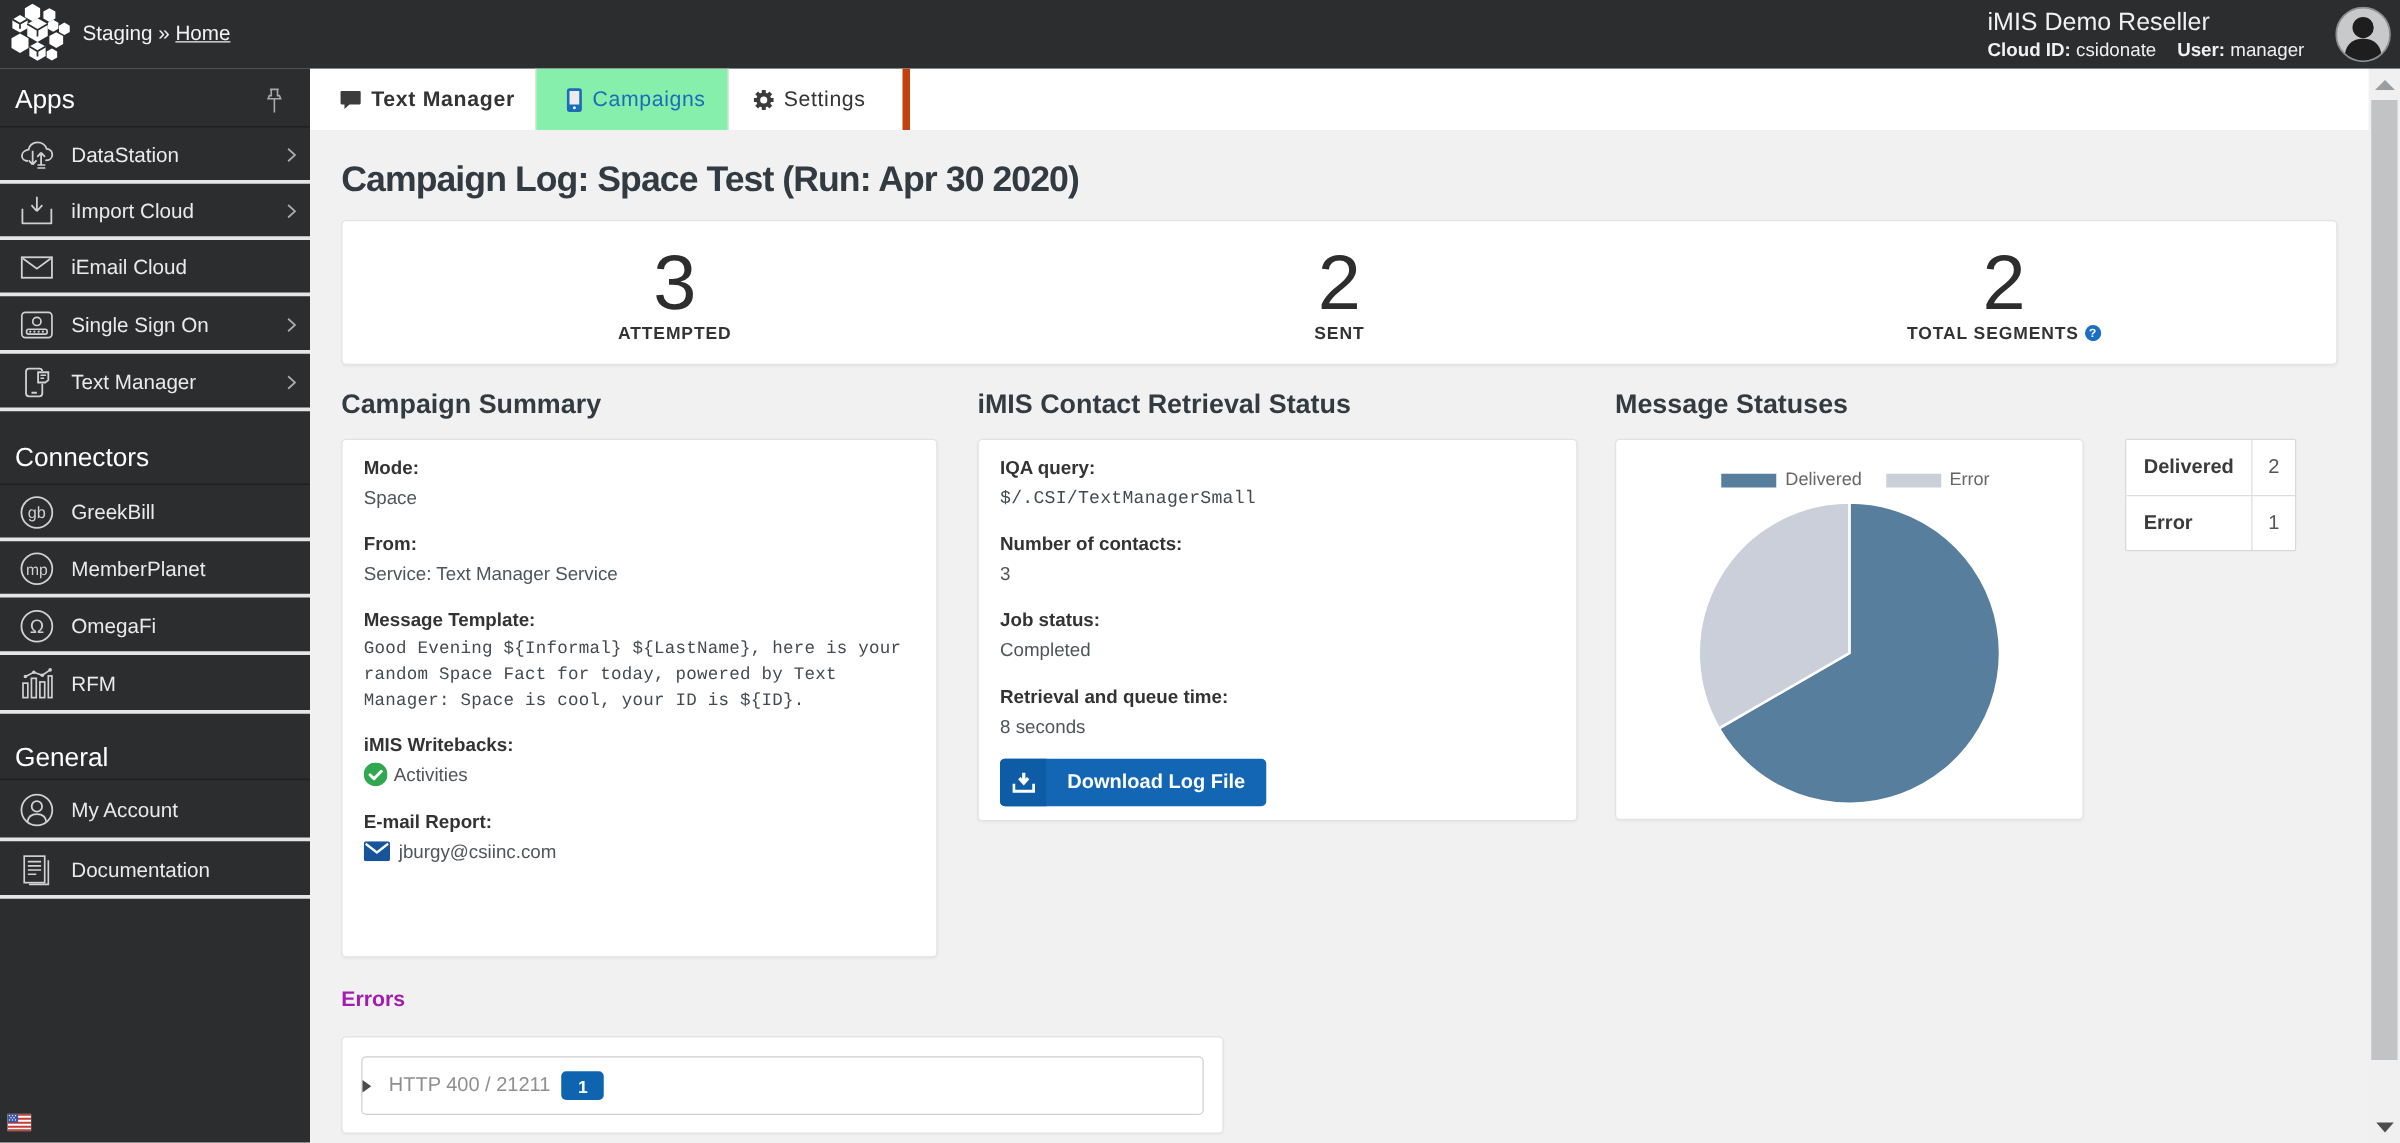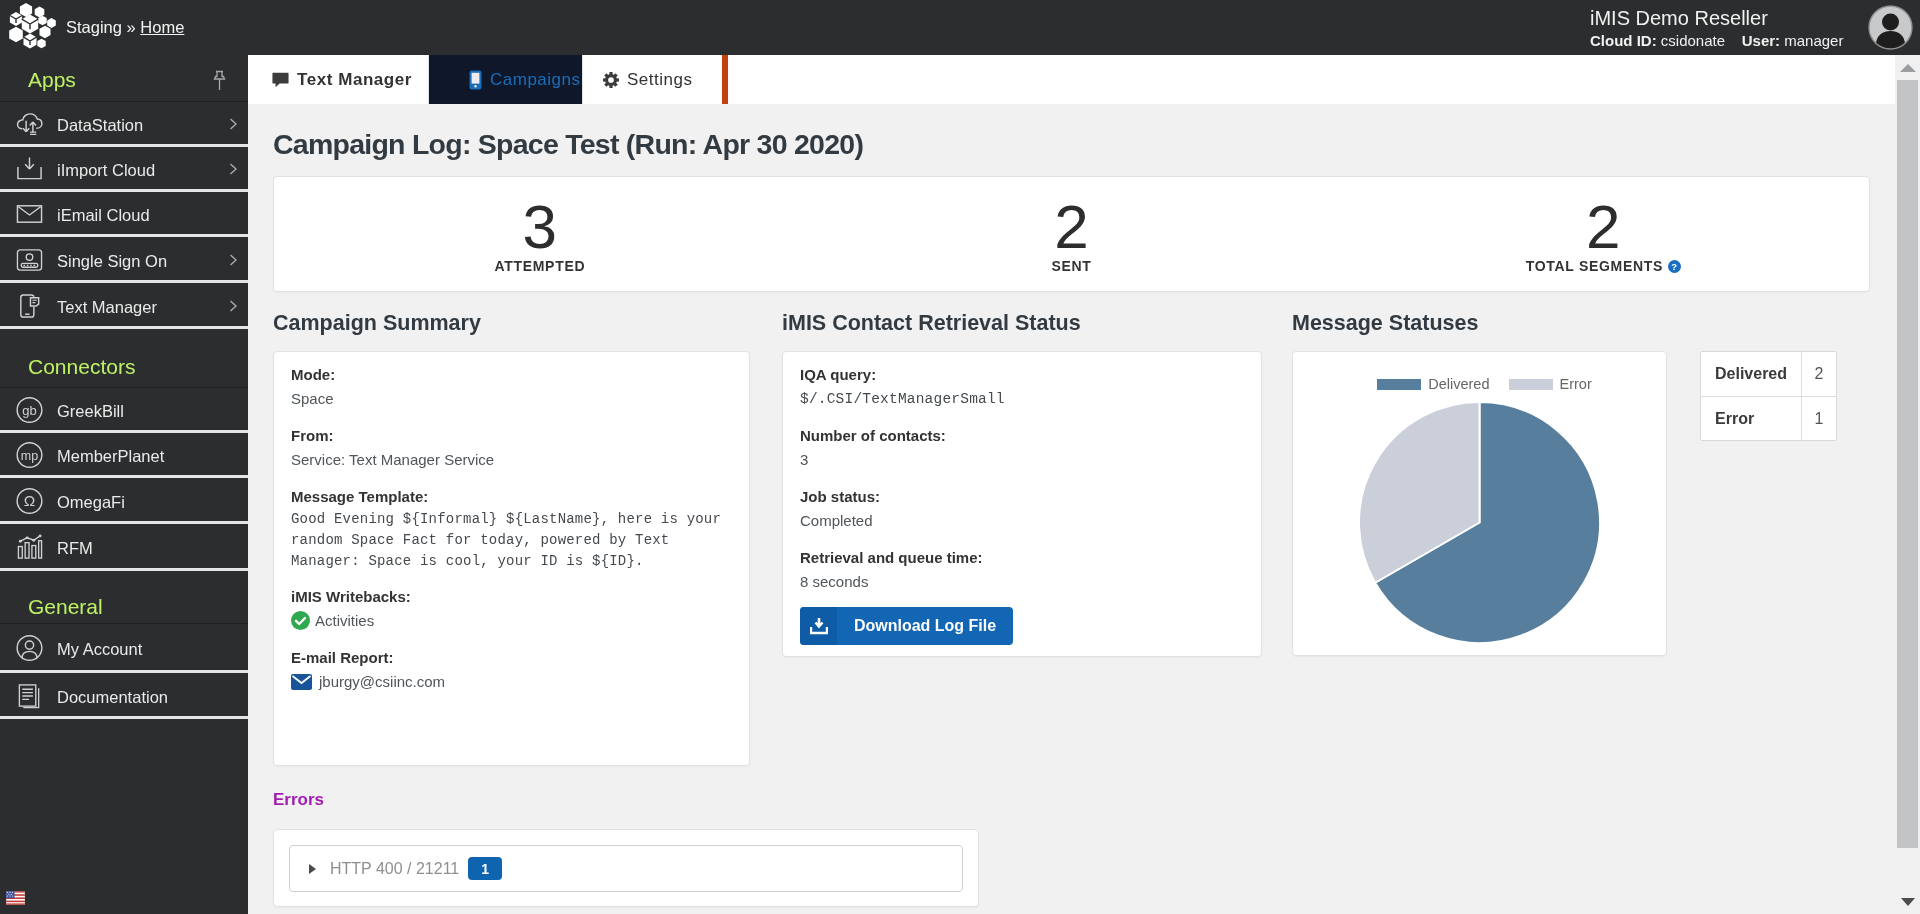--- a/index.html
+++ b/index.html
@@ -11,39 +11,39 @@
   #crumb { position:absolute; left:66px; top:18px; font-size:16.5px; color:#f2f3f3; }
   #crumb a { color:#f2f3f3; text-decoration:underline; }
   #hdr-right { position:absolute; right:77px; top:6px; text-align:left; color:#f0f1f1; }
   #hdr-right .r1 { font-size:20px; line-height:24px; font-weight:400; }
   #hdr-right .r2 { font-size:15px; line-height:21px; }
   #avatar { position:absolute; left:1868px; top:5px; width:45px; height:45px; }
 
   
   #sidebar { position:absolute; left:0; top:55px; width:248px; height:859px; background:#2b2d2e; }
   .sec-head { position:relative; height:47px; border-bottom:1px solid #1d1f20; }
-  .sec-head .t { position:absolute; left:28px; top:12px; font-size:21px; line-height:26px; color:#bef264; font-weight:400; }
+  .sec-head .t { position:absolute; left:12px; top:12px; font-size:21px; line-height:26px; color:#ffffff; font-weight:400; }
   .nav-item { position:relative; height:45px; border-bottom:3px solid #e5e5e5; }
   .nav-item .lab { position:absolute; left:57px; top:calc(50% + 2px); transform:translateY(-50%); font-size:16.5px; color:#e9eaea; }
   .nav-item .ico { position:absolute; left:16px; top:calc(50% + 1px); transform:translateY(-50%); width:27px; height:27px; }
   .nav-item .chev { position:absolute; right:9px; top:calc(50% + 1px); transform:translateY(-50%); width:12px; height:12px; }
   #flag { position:absolute; left:6px; top:891px; width:19px; height:14px; }
 
   
   #sb-track { position:absolute; left:1895px; top:55px; width:25px; height:859px; background:#f0f0f1; }
   #sb-thumb { position:absolute; left:2px; top:25px; width:21px; height:768px; background:#c1c3c5; }
   .sb-arrow-up { position:absolute; left:5px; top:9px; width:0; height:0; border-left:8px solid transparent; border-right:8px solid transparent; border-bottom:8px solid #9b9ea0; }
   .sb-arrow-dn { position:absolute; left:6px; top:843px; width:0; height:0; border-left:7px solid transparent; border-right:7px solid transparent; border-top:8px solid #4a4c4e; }
 
   
   #tabbar { position:absolute; left:248px; top:55px; width:1647px; height:49px; background:#fff; }
   .tab { position:absolute; top:0; height:49px; display:flex; align-items:center; font-size:17px; letter-spacing:.5px; color:#333; }
   .tab svg { margin-right:8px; }
   #tab1 { left:0; width:181px; padding-left:24px; font-weight:700; letter-spacing:.55px; border-right:1px solid #e2e2e2; }
-  #tab2 { left:181px; width:154px; padding-left:40px; background:#0f172a; color:#1b6db8; border-right:1px solid #e2e2e2; }
+  #tab2 { left:181px; width:154px; padding-left:24px; background:#86efac; color:#1b6db8; border-right:1px solid #e2e2e2; }
   #tab3 { left:335px; width:145px; padding-left:20px; border-right:6px solid #c2410c; }
 
   
   #h1 { position:absolute; left:273px; top:129px; font-size:28.5px; line-height:30px; letter-spacing:-0.75px; font-weight:700; color:#333b42; }
   .card { background:#fff; border:1px solid #e2e2e4; border-radius:4px; box-shadow:0 1px 2px rgba(0,0,0,.04); }
   #stats { position:absolute; left:273px; top:176px; width:1597px; height:116px; display:flex; }
   .stat { flex:1; text-align:center; padding-top:19px; }
   .stat .num { font-size:62px; line-height:62px; color:#2d2d2d; }
   .stat .slb { font-size:14px; font-weight:700; color:#333; line-height:16px; letter-spacing:.7px; }
 
@@ -68,21 +68,21 @@
   #legend .s2 { margin-left:19px; }
 
   #mtable { position:absolute; left:1700px; top:351px; width:137px; background:#fff; border:1px solid #d9d9da; border-radius:2px; }
   #mtable .row { display:flex; height:44px; }
   #mtable .row + .row { border-top:1px solid #ddd; }
   #mtable .c1 { width:101px; border-right:1px solid #ddd; font-size:16px; font-weight:700; color:#3a3a3a; display:flex; align-items:center; padding-left:14px; }
   #mtable .c2 { flex:1; display:flex; align-items:center; justify-content:center; font-size:16px; color:#555; }
 
   #err-title { position:absolute; left:273px; top:789px; font-size:17px; line-height:22px; font-weight:700; color:#a21caf; }
   #errcard { position:absolute; left:273px; top:829px; width:706px; height:78px; padding:15px 15px; }
-  #erritem { position:relative; width:100%; height:47px; border:1px solid #cfcfd0; border-radius:4px; background:#fff; display:flex; align-items:center; padding-left:19px; }
+  #erritem { position:relative; width:100%; height:47px; border:1px solid #cfcfd0; border-radius:4px; background:#fff; display:flex; align-items:center; }
   #erritem .tri { width:0; height:0; border-top:5px solid transparent; border-bottom:5px solid transparent; border-left:7px solid #4a4a4a; margin-right:14px; }
   #erritem .etxt { font-size:16px; color:#8f8f90; }
   #erritem .badge { margin-left:9px; width:34px; height:23px; background:#0f64af; color:#fff; border-radius:4px; font-size:14px; font-weight:700; display:flex; align-items:center; justify-content:center; }
 </style>
 </head>
 <body>
 
 <div id="header">
   <svg id="logo" class="abs" style="left:6px;top:2px" width="52" height="50" viewBox="0 0 52 50">
     <g fill="#fff">

